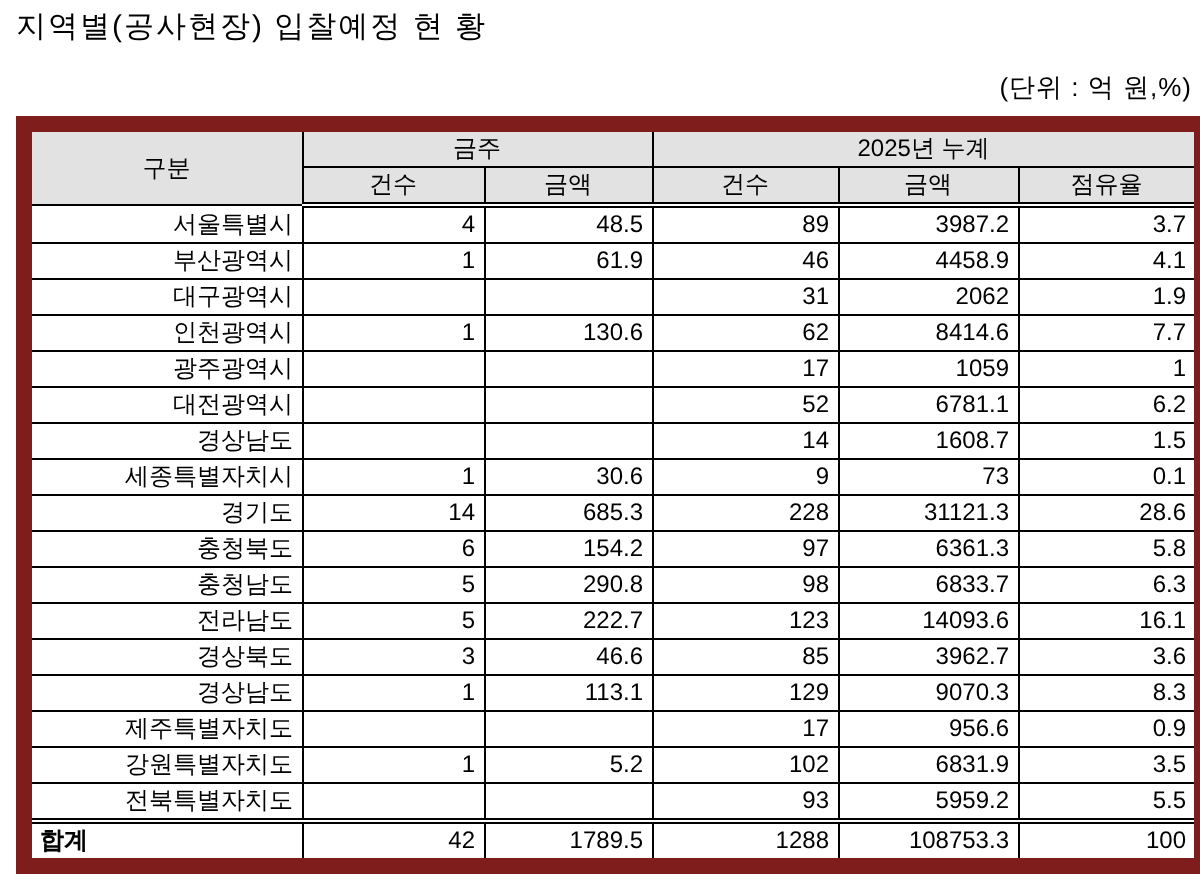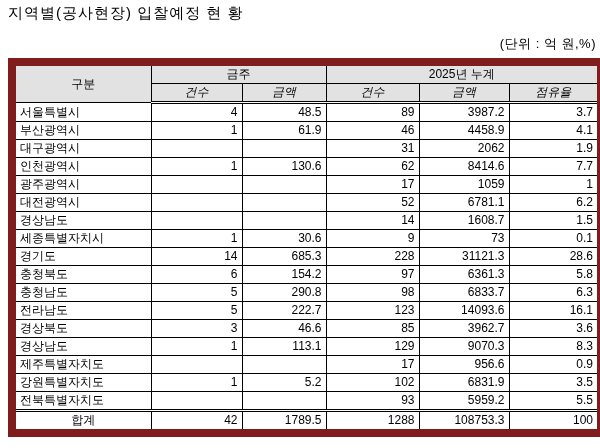--- a/index.html
+++ b/index.html
@@ -50,35 +50,33 @@
     line-height: 17px;
   }
   .bid-table th {
     background: #e2e2e2;
     font-weight: normal;
     text-align: center;
     padding: 0;
   }
   .bid-table thead tr.sub-header th {
     border-bottom: 3px double #000;
-    font-style: italic;
   }
   .bid-table td.region {
-    text-align: left;
+    text-align: right;
   }
   .bid-table td.num {
     text-align: right;
   }
   .bid-table tr.total-row td {
     border-top: 3px double #000;
     border-bottom: 3px double #000;
   }
   .bid-table tr.total-row td.label {
-    font-weight: normal;
-    text-align: center;
+    font-weight: bold;
   }
 </style>
 </head>
 <body>
 
 <div class="doc-title">지역별(공사현장) 입찰예정 현 황</div>
 
 <div class="unit-label">(단위 : 억 원,%)</div>
 
 <table class="bid-table">

